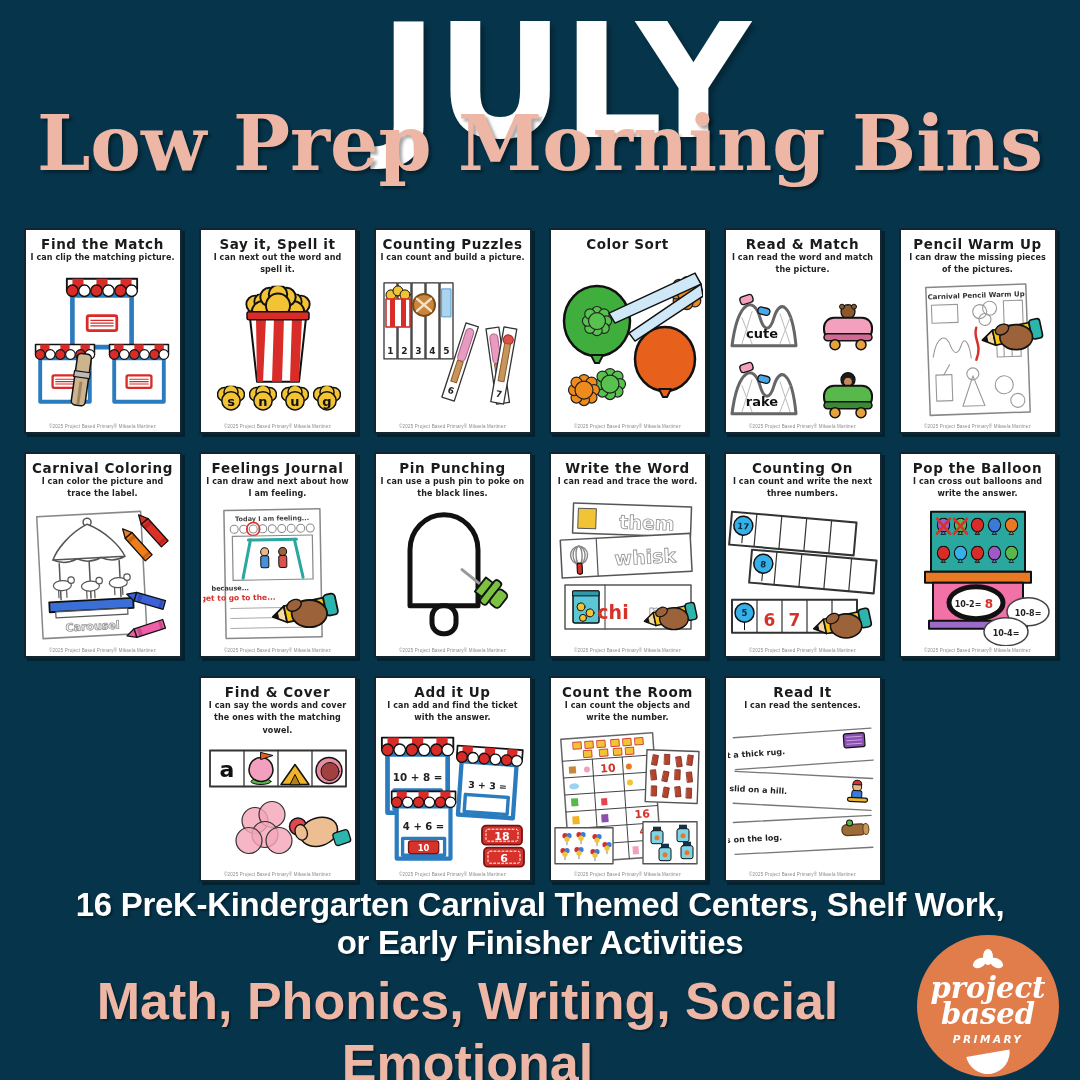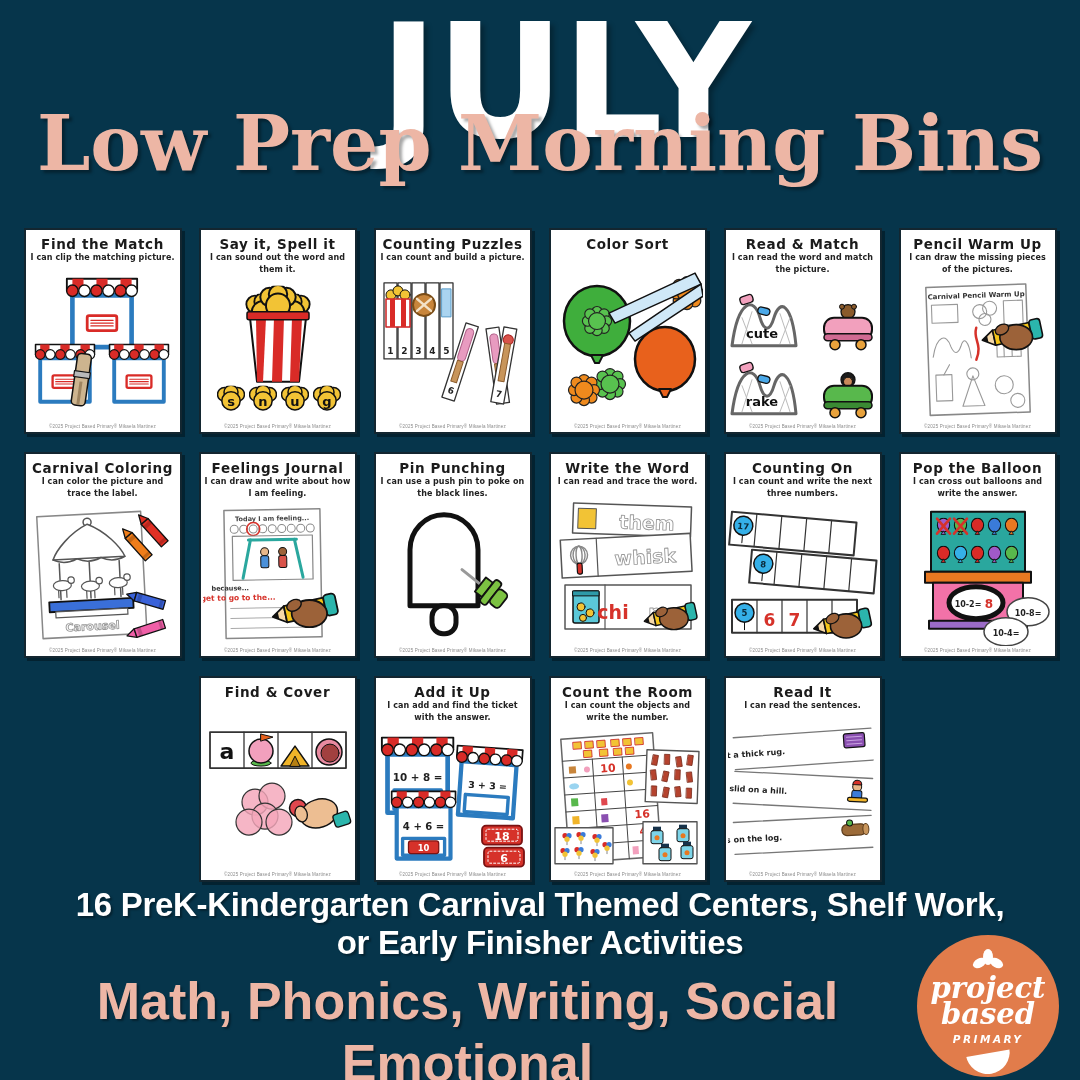--- a/index.html
+++ b/index.html
@@ -141,21 +141,21 @@
             <rect x="5.5" y="28" width="3" height="23" fill="#9e8460"></rect>
             <rect x="-1" y="18" width="16" height="6" fill="#b9b9b9" stroke="#111" stroke-width="1.2"></rect>
           </g>
         </svg>
       </div>
       <div class="cf">©2025 Project Based Primary® Mikaela Martinez</div>
     </div>
 
     <div class="card">
       <div class="ct">Say it, Spell it</div>
-      <div class="cs">I can sound out the word and them it.</div>
+      <div class="cs">I can next out the word and spell it.</div>
       <div class="art">
         <svg viewBox="0 0 150 132" preserveAspectRatio="xMidYMid meet">
           <use href="#sym-popblob" x="42" y="10" width="36" height="32"></use>
           <use href="#sym-popblob" x="72" y="10" width="36" height="32"></use>
           <use href="#sym-popblob" x="56" y="2" width="38" height="34"></use>
           <circle cx="64" cy="52" r="9" fill="#1b1b1b" stroke="#111"></circle>
           <circle cx="67" cy="56" r="5" fill="#e8b88a" stroke="#111" stroke-width="1"></circle>
           <circle cx="84" cy="54" r="8" fill="#8a5a2b" stroke="#111" stroke-width="1.2"></circle>
           <circle cx="78" cy="48" r="3" fill="#8a5a2b" stroke="#111" stroke-width="1"></circle>
           <circle cx="90" cy="48" r="3" fill="#8a5a2b" stroke="#111" stroke-width="1"></circle>
@@ -377,21 +377,21 @@
             <use href="#sym-crayon" x="-21" y="-7" width="42" height="14" fill="#3a62d9" transform="translate(118,92) rotate(16)"></use>
             <use href="#sym-crayon" x="-21" y="-7" width="42" height="14" fill="#ef5fa7" transform="translate(118,122) rotate(-18)"></use>
           </g>
         </svg>
       </div>
       <div class="cf">©2025 Project Based Primary® Mikaela Martinez</div>
     </div>
 
     <div class="card">
       <div class="ct">Feelings Journal</div>
-      <div class="cs">I can draw and write about how I am feeling.</div>
+      <div class="cs">I can draw and next about how I am feeling.</div>
       <div class="art">
         <svg viewBox="0 0 150 132" preserveAspectRatio="xMidYMid meet">
           <g transform="rotate(-1 70 66)">
             <rect x="22" y="2" width="96" height="128" fill="#fff" stroke="#888" stroke-width="1.5"></rect>
             <text x="70" y="13" font-size="6.5" fill="#444">Today I am feeling...</text>
             <g fill="#fff" stroke="#888" stroke-width="1">
               <circle cx="32" cy="21" r="4"></circle>
                 <circle cx="41.5" cy="21" r="4"></circle>
                 <circle cx="51" cy="21" r="4"></circle>
                 <circle cx="60.5" cy="21" r="4"></circle>
@@ -575,20 +575,21 @@
       </div>
       <div class="cf">©2025 Project Based Primary® Mikaela Martinez</div>
     </div>
 
   </div>
 
   <div class="row row3">
 
     <div class="card">
       <div class="ct">Find &amp; Cover</div>
+      <div class="cs">I can say the words and cover the ones with the matching vowel.</div>
       <div class="art">
         <svg viewBox="0 0 150 122" preserveAspectRatio="xMidYMid meet">
           <rect x="7" y="8" width="136" height="36" fill="#fff" stroke="#333" stroke-width="1.8"></rect>
           <g stroke="#333" stroke-width="1.3">
               <line x1="41" y1="8" x2="41" y2="44"></line>
               <line x1="75" y1="8" x2="75" y2="44"></line>
               <line x1="109" y1="8" x2="109" y2="44"></line>
             </g>
           <text x="24" y="35" font-size="22" fill="#111">a</text>
           <g>

